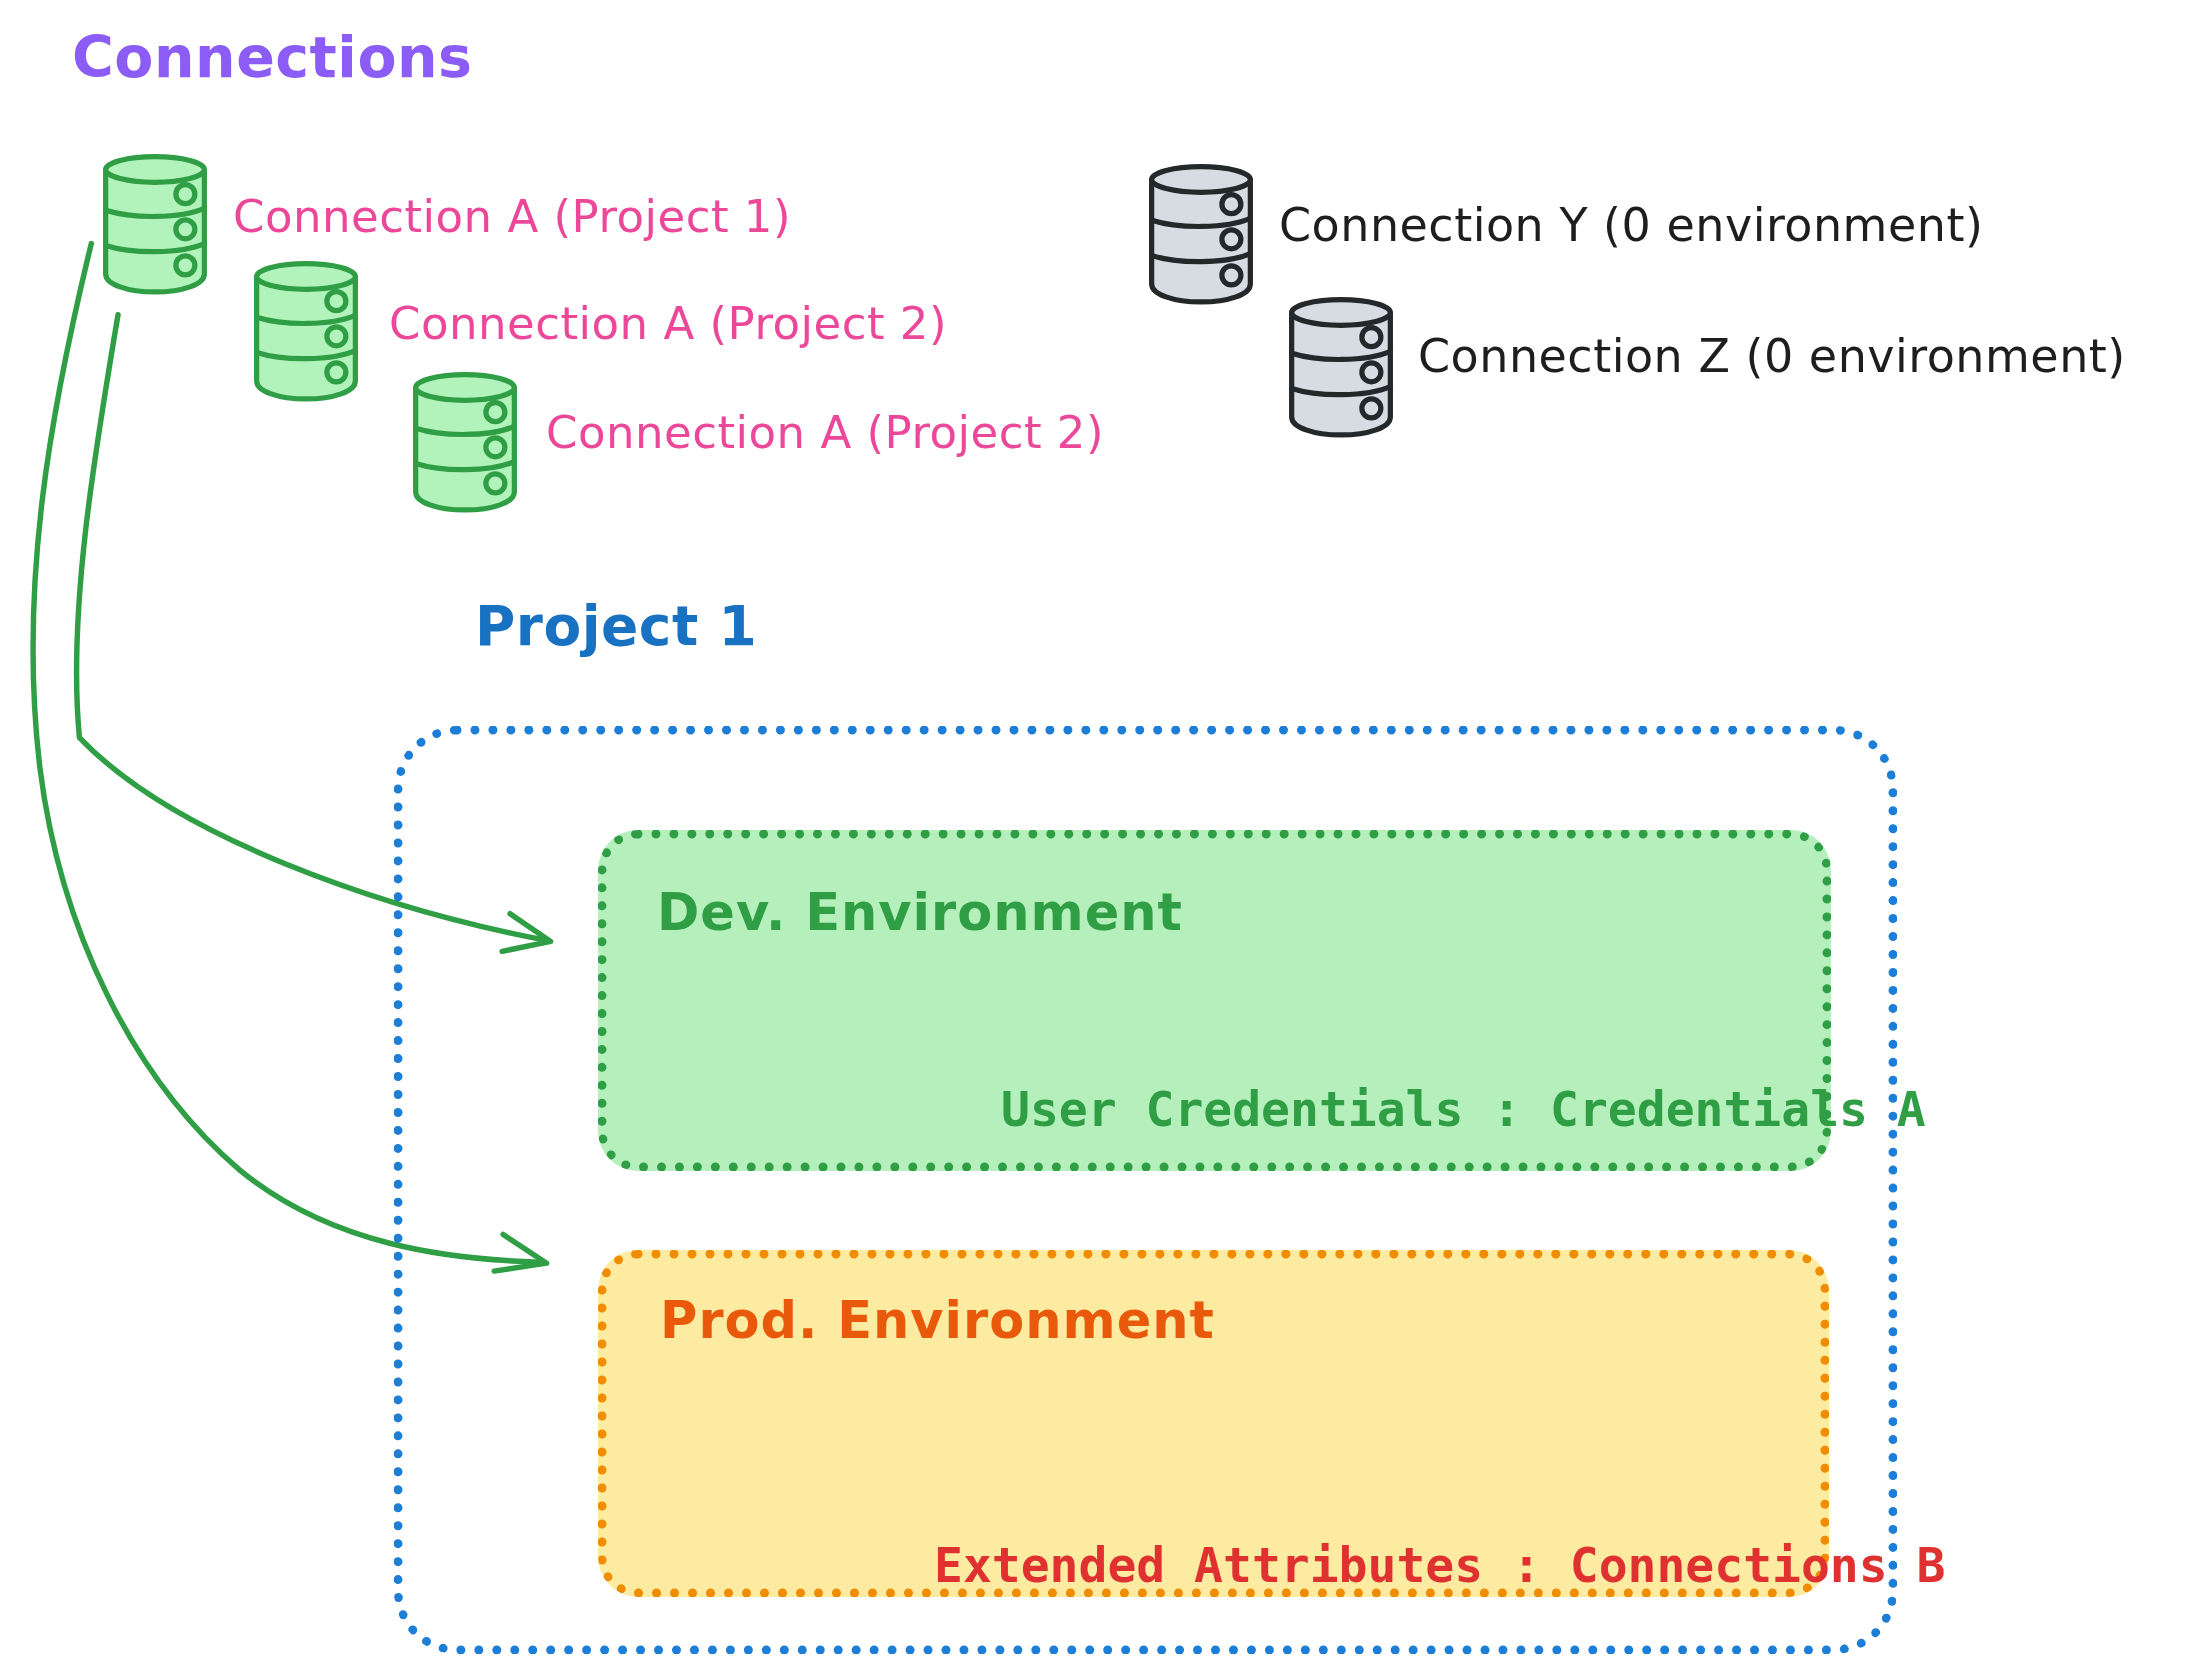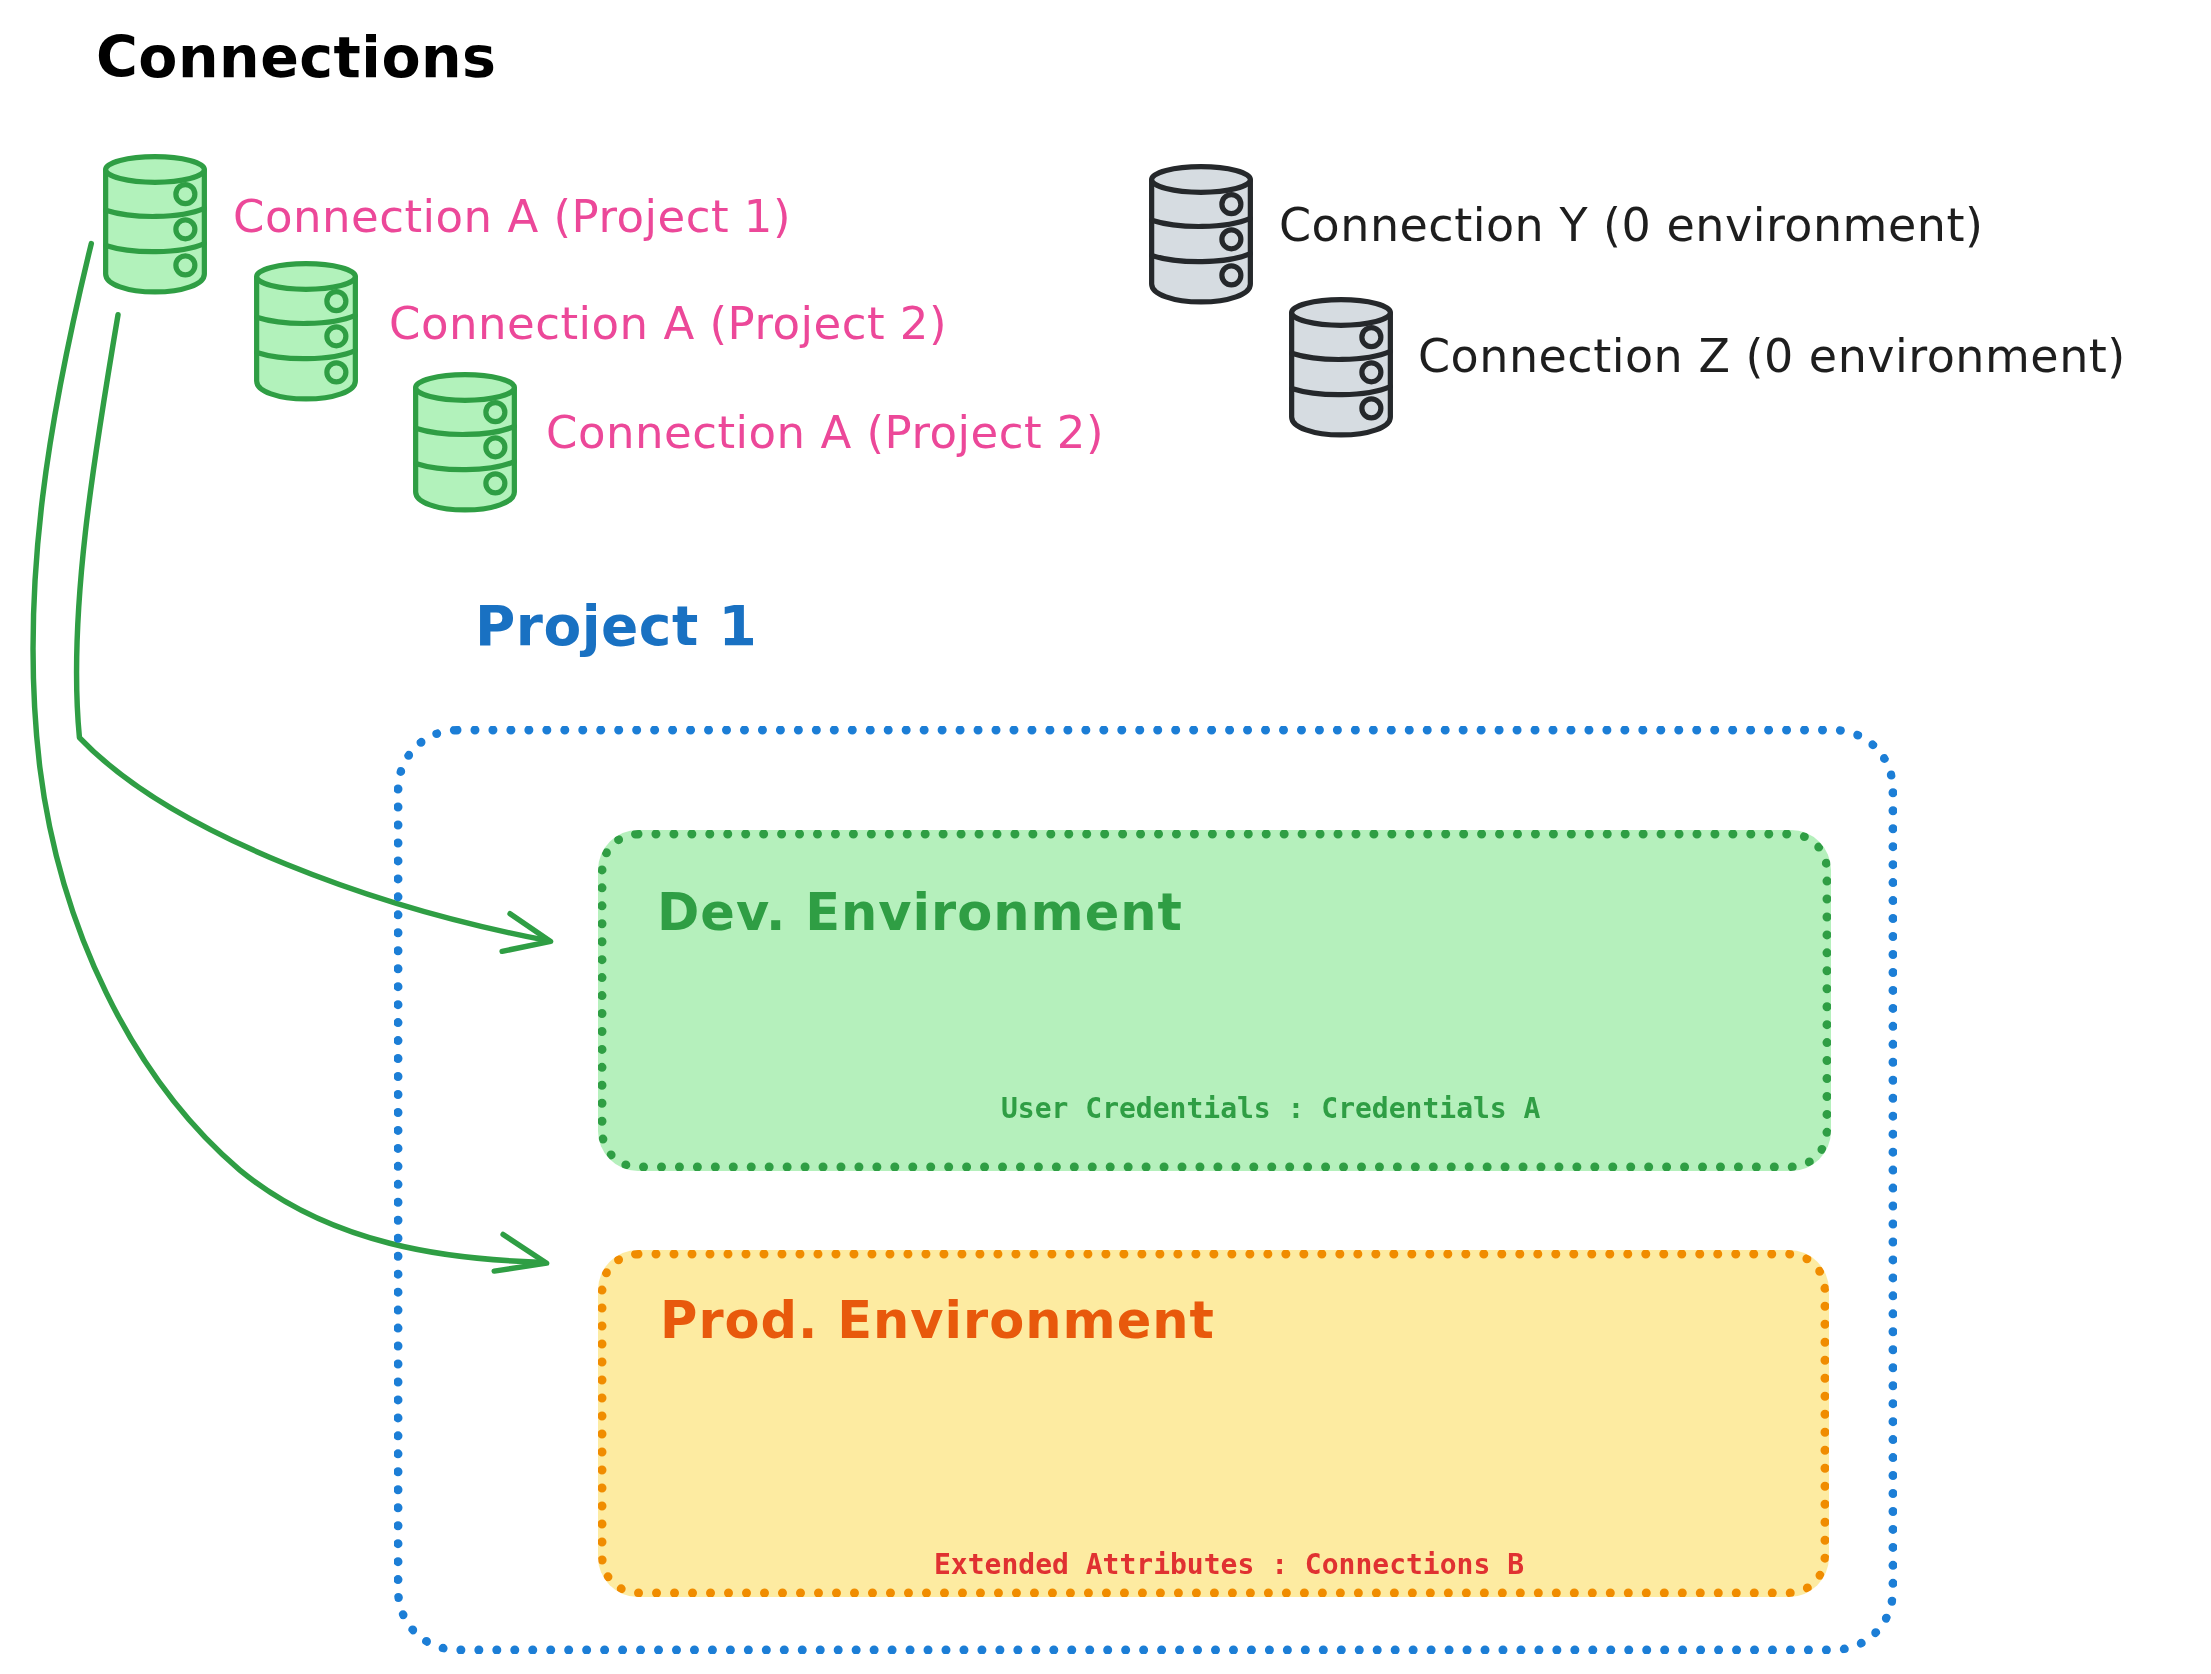--- a/index.html
+++ b/index.html
@@ -2,21 +2,21 @@
 <html><head>
 <meta charset="utf-8">
 <style>
   html,body{margin:0;padding:0;background:#ffffff;}
   .canvas{
     position:relative;width:2212px;height:1674px;background:#ffffff;overflow:hidden;
     font-family:"DejaVu Sans",sans-serif;color:#1e1e1e;
   }
   .abs{position:absolute;}
   .hand{font-family:"DejaVu Sans",sans-serif;font-weight:500;letter-spacing:0.5px;white-space:nowrap;}
-  .title{left:96px;top:24px;font-size:57px;font-weight:700;color:#000000;}
+  .title{left:72px;top:24px;font-size:57px;font-weight:700;color:#8b5cf6;}
   .lbl{font-size:45px;line-height:1.1;}
   .lbl.green{color:#ec4899;}
   .lbl.black{color:#1e1e1e;font-size:46px;}
   .project-title{left:475px;top:594px;font-size:55px;font-weight:700;color:#1971c2;}
   .project-box{
     left:394px;top:726px;width:1485px;height:910px;
     border:9px dotted #1c7ed6;border-radius:63px;background:transparent;
   }
   .env-box{border-radius:40px;padding-left:47px;}
   .dev-box{
@@ -24,21 +24,21 @@
     background:#b5f0bc;border:9px dotted #2f9e44;
   }
   .prod-box{
     left:598px;top:1249px;width:1166px;height:329px;
     background:#fdeba1;border:9px dotted #f08c00;
   }
   .env-title{font-size:51px;font-weight:600;letter-spacing:1px;white-space:nowrap;}
   .dev-title{left:50px;top:44px;color:#2f9e44;}
   .prod-title{left:53px;top:32px;color:#e8590c;}
   .mono{
-    font-family:"DejaVu Sans Mono",monospace;font-size:28px;font-weight:700;
+    font-family:"DejaVu Sans Mono",monospace;font-size:48px;font-weight:700;
     white-space:pre;line-height:52px;
   }
   .dev-mono{left:394px;top:244px;color:#2f9e44;}
   .prod-mono{left:327px;top:176px;color:#e03131;}
   .arrows{left:0;top:0;pointer-events:none;}
   .cyl{overflow:visible;}
   .cyl.green-cyl{color:#2f9e44;--cyl-fill:#b2f2bb;}
   .cyl.gray-cyl{color:#25282b;--cyl-fill:#d6dce1;}
 </style>
 </head>

